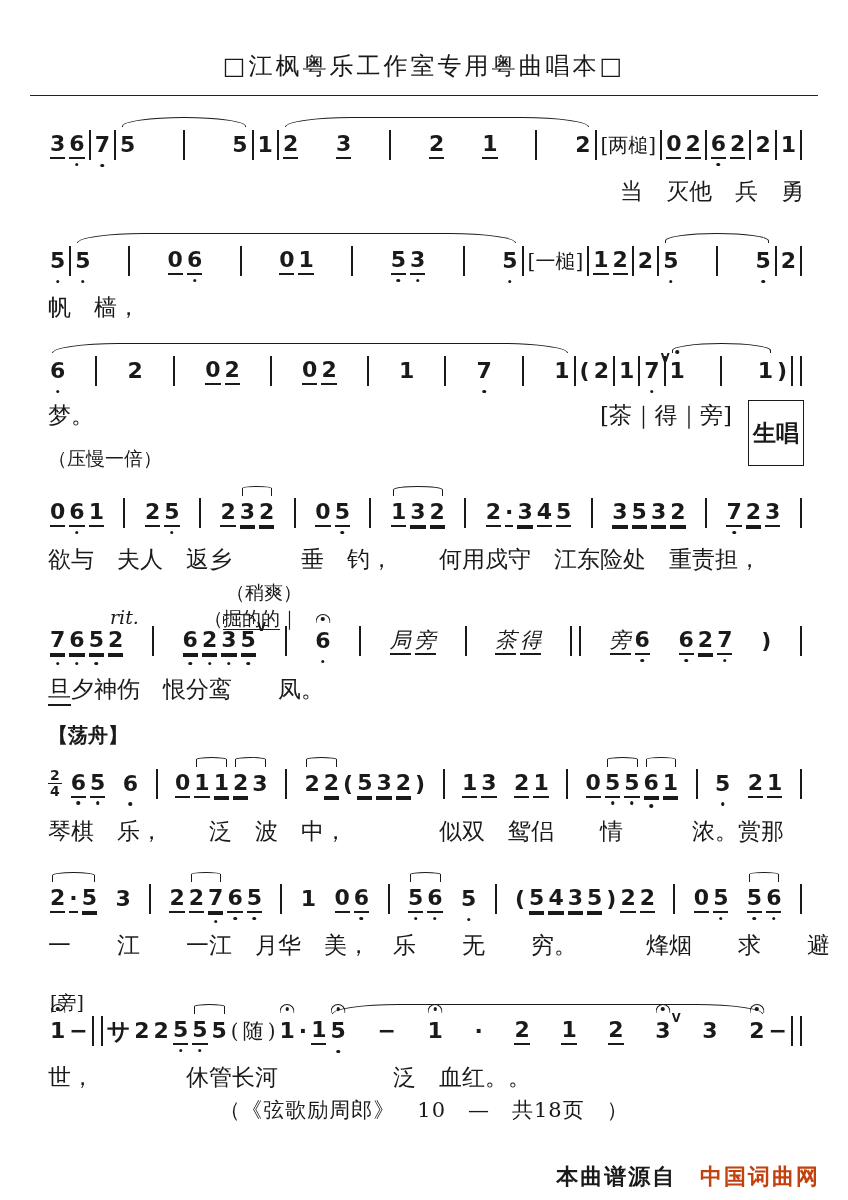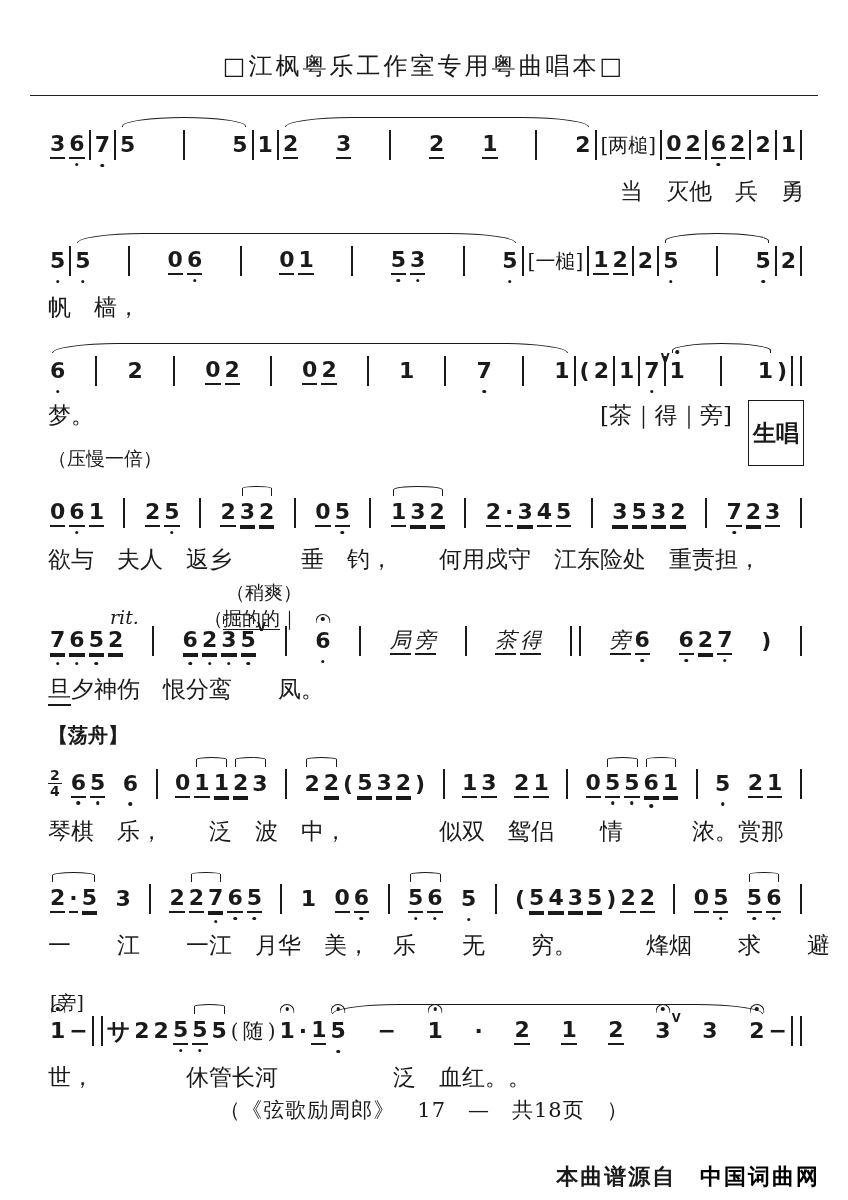--- a/index.html
+++ b/index.html
@@ -484,17 +484,17 @@
           <span class="tok"><span class="gl">2</span><span class="ferm"></span></span>
         </span>
         <span class="tok"><span class="gl">−</span></span>
         <span class="dbar"></span>
       </div>
     </div>
     <div class="block" style="top: 1062px;">
       <div class="lyrics"><span class="seg">世，　　　　休管长河　　　　　泛　血红。。</span></div>
     </div>
   </div>
-<div class="footer" style="top:1096px">（《弦歌励周郎》　17　—　共18页　）</div>
+<div class="footer" style="top:1096px">（《弦歌励周郎》　10　—　共18页　）</div>
 <div class="source" style="top:1162px">
   <span>本曲谱源自</span>
-  <span style="margin-left: 14px; color: #000000;">中国词曲网</span>
+  <span style="margin-left: 14px; color: #c2410c;">中国词曲网</span>
 </div>
 
 </body></html>

